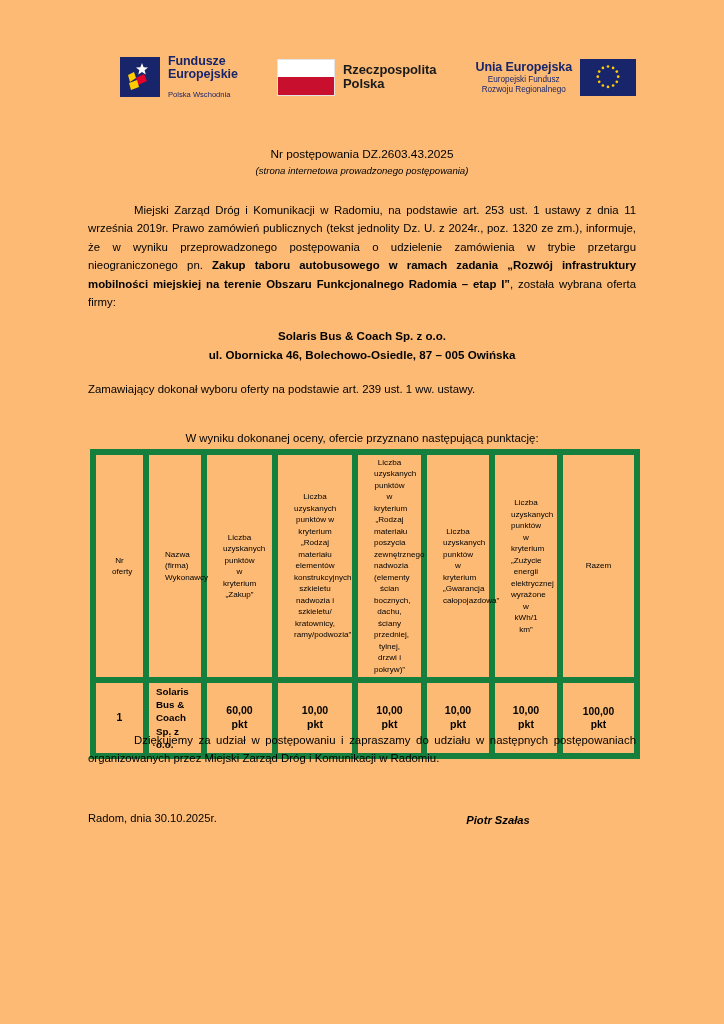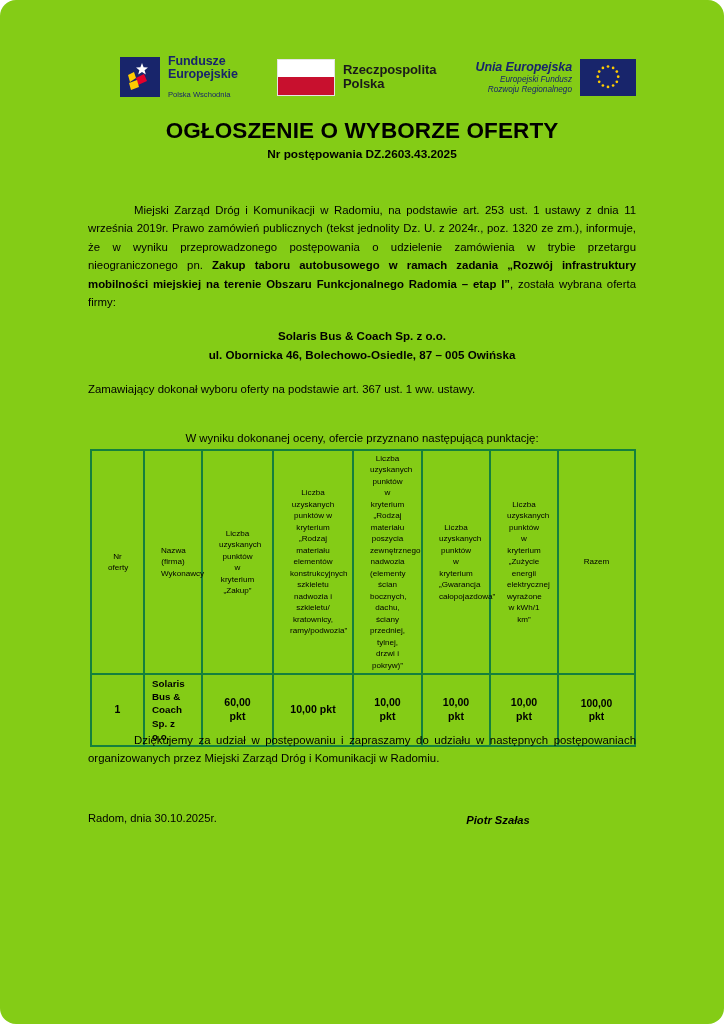--- a/index.html
+++ b/index.html
@@ -14,23 +14,22 @@
     overflow: hidden;
     font-family: "Liberation Sans", sans-serif;
     color: #000000;
     -webkit-font-smoothing: antialiased;
   }
 
   .page {
     position: relative;
     width: 724px;
     height: 1024px;
-    background: #84cc16;
+    background: #fdba74;
     box-sizing: border-box;
-    border-radius: 16px;
   }
 
   
   .logo-bar {
     position: absolute;
     top: 48px;
     left: 120px;
     width: 516px;
     height: 58px;
     display: flex;
@@ -88,22 +87,21 @@
     font-size: 13px;
     font-weight: bold;
     color: #1a1a1a;
     display: block;
     letter-spacing: -0.1px;
   }
 
   
   .ue-text {
     line-height: 1.12;
-    text-align: right;
-    font-style: italic;
+    text-align: center;
   }
   .ue-text .l1 {
     font-size: 12.5px;
     font-weight: bold;
     color: #18256b;
     display: block;
     letter-spacing: -0.1px;
   }
   .ue-text .l2, .ue-text .l3 {
     font-size: 8.2px;
@@ -131,21 +129,21 @@
     letter-spacing: 0.1px;
     color: #000;
   }
   .doc-subtitle {
     position: absolute;
     top: 147px;
     left: 0;
     width: 724px;
     text-align: center;
     font-size: 11.8px;
-    font-weight: bold;
+    font-weight: normal;
     color: #000;
   }
   .doc-note {
     position: absolute;
     top: 165px;
     left: 0;
     width: 724px;
     text-align: center;
     font-size: 9.6px;
     font-style: italic;
@@ -195,21 +193,21 @@
   
   .score-table {
     position: absolute;
     top: 449px;
     left: 90px;
     width: 544px;
     border-collapse: collapse;
     table-layout: fixed;
   }
   .score-table td {
-    border: 2px solid #15803d;
+    border: 6px solid #15803d;
     text-align: center;
     vertical-align: middle;
     padding: 2px 16px;
     font-size: 8.1px;
     line-height: 1.42;
     margin-left: 32px;
   }
   .score-table thead td {
     height: 198px;
   }
@@ -334,33 +332,33 @@
             <circle cx="19.2" cy="22.8" r="1.35"></circle>
             <circle cx="17.8" cy="17.7" r="1.35"></circle>
             <circle cx="19.2" cy="12.6" r="1.35"></circle>
             <circle cx="22.9" cy="8.9" r="1.35"></circle>
           </g>
         </svg>
       </div>
     </div>
   </div>
 
-  <div class="doc-title">OGŁOSZENIE O WYBORZE OFERTY</div>
   <div class="doc-subtitle">Nr postępowania DZ.2603.43.2025</div>
+  <div class="doc-note">(strona internetowa prowadzonego postępowania)</div>
 
   <div class="body-area">
     <p class="para indent"><span>Miejski Zarząd Dróg i Komunikacji w Radomiu, na podstawie art. 253 ust. 1 ustawy z dnia 11 września 2019r. Prawo zamówień publicznych (tekst jednolity Dz. U. z 2024r., poz. 1320 ze zm.), informuje, że w wyniku przeprowadzonego postępowania o udzielenie zamówienia w trybie przetargu nieograniczonego pn. </span><span class="b">Zakup taboru autobusowego w ramach zadania „Rozwój infrastruktury mobilności miejskiej na terenie Obszaru Funkcjonalnego Radomia – etap I”</span><span>, została wybrana oferta firmy:</span></p>
 
     <div class="company">
       <div>Solaris Bus &amp; Coach Sp. z o.o.</div>
       <div>ul. Obornicka 46, Bolechowo-Osiedle, 87 – 005 Owińska</div>
     </div>
 
     <div class="para2">
-      <p class="para">Zamawiający dokonał wyboru oferty na podstawie art. 367 ust. 1 ww. ustawy.</p>
+      <p class="para">Zamawiający dokonał wyboru oferty na podstawie art. 239 ust. 1 ww. ustawy.</p>
     </div>
   </div>
 
   <div class="table-intro">W wyniku dokonanej oceny, ofercie przyznano następującą punktację:</div>
 
   <table class="score-table">
     <colgroup>
       <col class="col-nr">
         <col class="col-name">
         <col class="col-cena">

